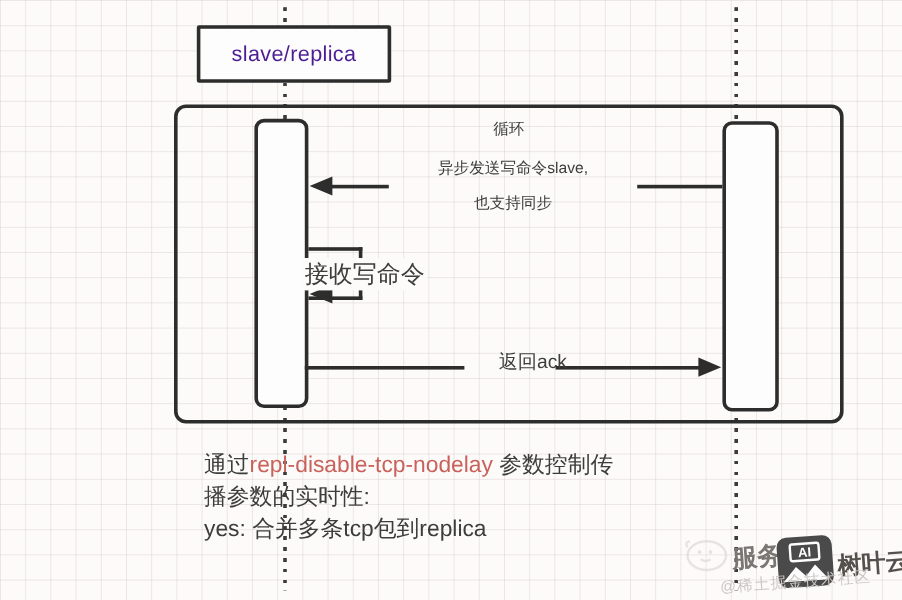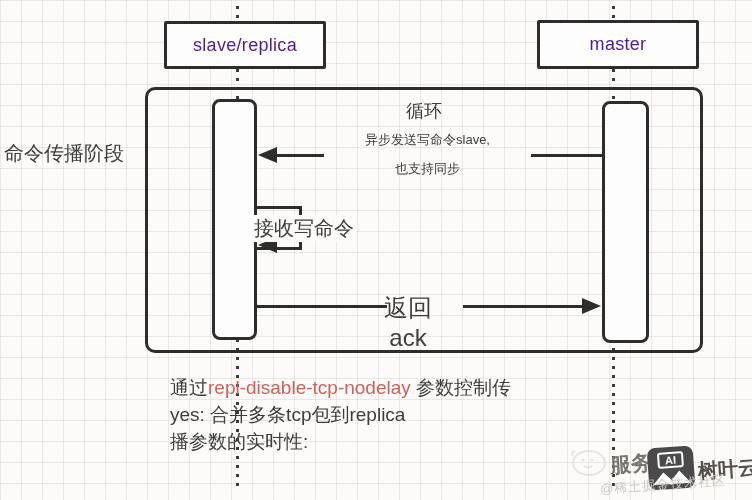--- a/index.html
+++ b/index.html
@@ -26,21 +26,21 @@
     position:absolute;z-index:6;background:#fdfdfd;border:3px solid var(--ink);
     display:flex;align-items:center;justify-content:center;
     font-size:18px;color:#4c1d95;letter-spacing:.3px;border-radius:2px;
   }
   .frame{
     position:absolute;left:145px;top:87px;width:552px;height:260px;
     border:3px solid var(--ink);border-radius:10px;z-index:2;
   }
   .loop-title{
     position:absolute;left:145px;top:99px;width:558px;text-align:center;
-    font-size:18px;z-index:3;
+    font-size:13px;z-index:3;
   }
   .phase-label{position:absolute;left:4px;top:140px;font-size:20px;z-index:3;}
   .act-bar{
     position:absolute;background:#fdfdfd;border:3px solid var(--ink);
     border-radius:8px;z-index:3;
   }
   .line{position:absolute;height:3px;background:var(--ink);z-index:4;}
   .arrow-l{
     position:absolute;width:0;height:0;z-index:4;
     border-top:8px solid transparent;border-bottom:8px solid transparent;
@@ -86,51 +86,47 @@
 <body>
 
 <div class="canvas">
 
   <div class="lifeline" style="left:236px;"></div>
   <div class="lifeline" style="left:612px;"></div>
 
   <div class="actor-box" style="left:164px;top:21px;width:156px;height:42px;">
     <span>slave/replica</span>
   </div>
-  <div class="actor-box" style="left:537px;top:20px;width:156px;height:43px;">
-    <span>master</span>
-  </div>
 
-  <div class="phase-label">命令传播阶段</div>
 
   <div class="frame"></div>
   <div class="loop-title">循环</div>
 
   <div class="act-bar" style="left:212px;top:99px;width:39px;height:235px;"></div>
   <div class="act-bar" style="left:602px;top:101px;width:41px;height:236px;"></div>
 
   <div class="arrow-l" style="left:258px;top:147px;"></div>
   <div class="line" style="left:275px;top:154px;width:49px;"></div>
   <div class="line" style="left:531px;top:154px;width:71px;"></div>
   <div class="msg-label" style="left:300px;top:131px;width:255px;">异步发送写命令slave,</div>
   <div class="msg-label" style="left:300px;top:160px;width:255px;">也支持同步</div>
 
   <div class="self-bracket"></div>
   <div class="arrow-l" style="left:258px;top:237px;"></div>
   <div class="self-label">接收写命令</div>
 
   <div class="line" style="left:254px;top:305px;width:133px;"></div>
-  <div class="msg-label" style="left:369px;top:292px;width:78px;font-size:24px;">返回ack</div>
+  <div class="msg-label" style="left:405px;top:292px;width:78px;font-size:16px;">返回ack</div>
   <div class="line" style="left:463px;top:305px;width:121px;"></div>
   <div class="arrow-r" style="left:582px;top:298px;"></div>
 
   <div class="note">
     <div><span>通过</span><span class="hl">repl-disable-tcp-nodelay</span><span> 参数控制传</span></div>
+    <div>播参数的实时性:</div>
     <div>yes: 合并多条tcp包到replica</div>
-    <div>播参数的实时性:</div>
   </div>
 
   <div class="watermark">
     <svg class="wm-doodle" width="38" height="32" viewBox="0 0 38 32">
       <ellipse cx="19" cy="17" rx="16" ry="12" fill="none" stroke="#d6d1cc" stroke-width="2"></ellipse>
       <circle cx="13" cy="14" r="1.6" fill="#d6d1cc"></circle>
       <circle cx="22" cy="14" r="1.6" fill="#d6d1cc"></circle>
       <path d="M14 20 q4 3 8 0" fill="none" stroke="#d6d1cc" stroke-width="2"></path>
       <path d="M3 10 q-3 -4 2 -5" fill="none" stroke="#d6d1cc" stroke-width="2"></path>
     </svg>

